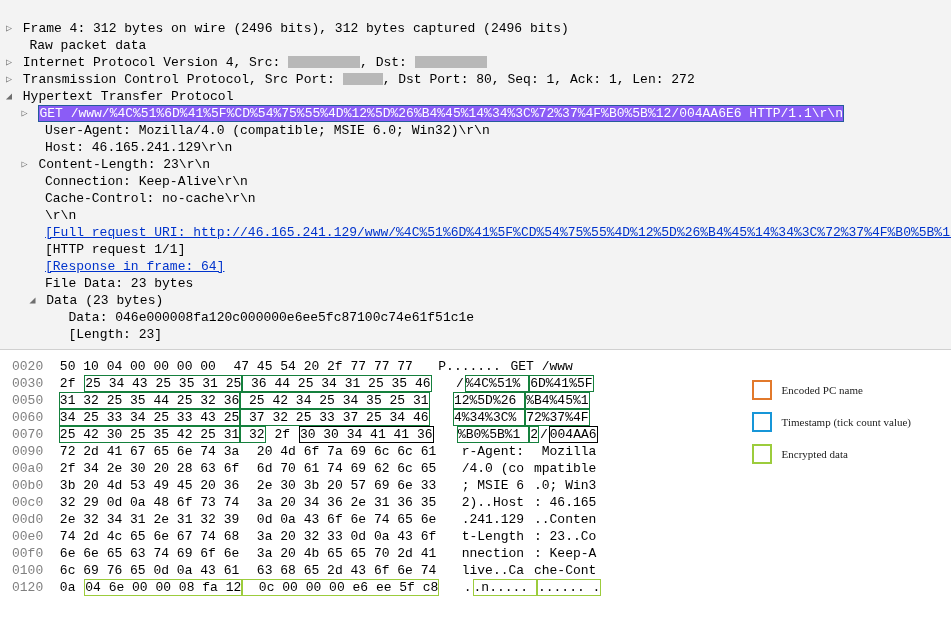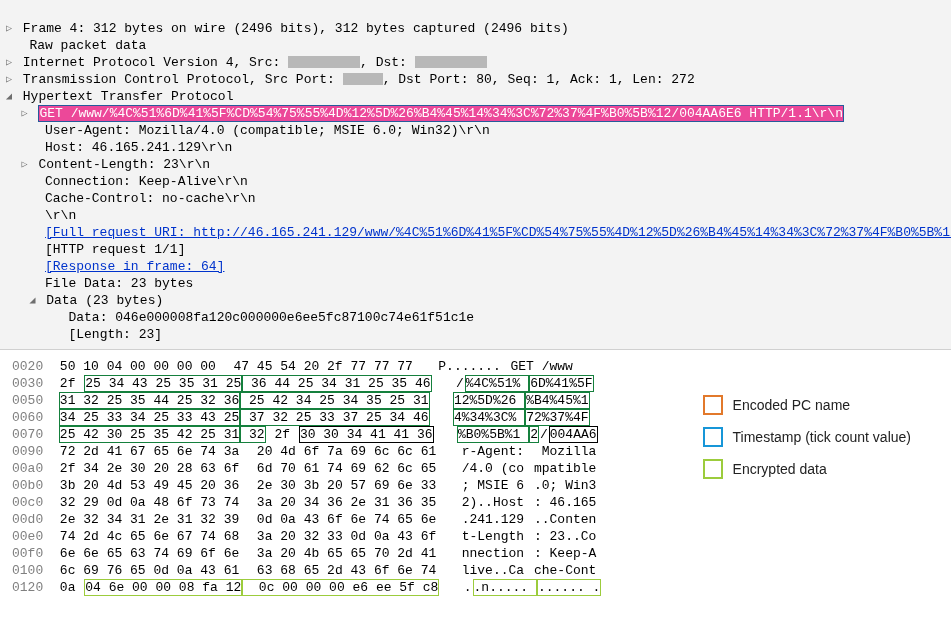--- a/index.html
+++ b/index.html
@@ -1,30 +1,30 @@
 <!DOCTYPE html>
 <html><head>
 <meta charset="utf-8">
 <style>
   html,body{margin:0;padding:0;font-family:"Consolas","Courier New",monospace;font-size:13px;line-height:17px;color:#000;background:#fff}
   .top-pane{background:#f3f3f3;border-bottom:1px solid #d0d0d0;padding:20px 0 6px 2px;overflow-x:auto}
   .top-pane .row{white-space:pre;padding-left:4px}
   .tri{display:inline-block;width:9px;color:#6e6e6e;font-size:10px;vertical-align:1px}
-  .sel{background:#ec4899;color:#fff;border:1px solid #265b9b}
+  .sel{background:#8b5cf6;color:#fff;border:1px solid #265b9b}
   a.link{color:#0033cc;text-decoration:underline}
   .grey{color:#888;display:inline-block;background:#b8b8b8;height:12px;vertical-align:-2px}
   .hex-pane{background:#fff;padding:8px 12px 10px 12px;position:relative;white-space:nowrap}
   .hex-row{white-space:pre}
   .off{color:#808080}
   .b1{border:1px solid #15803d}  
   .b2{border:1px solid #000000}  
   .b3{border:1px solid #9ccc3c}  
   .nobord{border:1px solid transparent}
   .hex-row span{padding:0 0px;display:inline}
-  .legend{position:absolute;right:40px;top:41px;font-family:Liberation Sans, sans-serif;font-size:14px;line-height:28px;color:#222}
+  .legend{position:absolute;right:40px;top:26px;font-family:Liberation Serif, serif;font-size:11px;line-height:28px;color:#222}
   .legend .item{display:flex;align-items:center;gap:10px;margin-bottom:4px}
   .legend .sw{width:16px;height:16px;background:#fff}
   .legend .s1{border:2px solid #e2792b}
   .legend .s2{border:2px solid #1796d8}
   .legend .s3{border:2px solid #9ccc3c}
 </style>
 </head>
 <body>
 
 <div class="top-pane">

